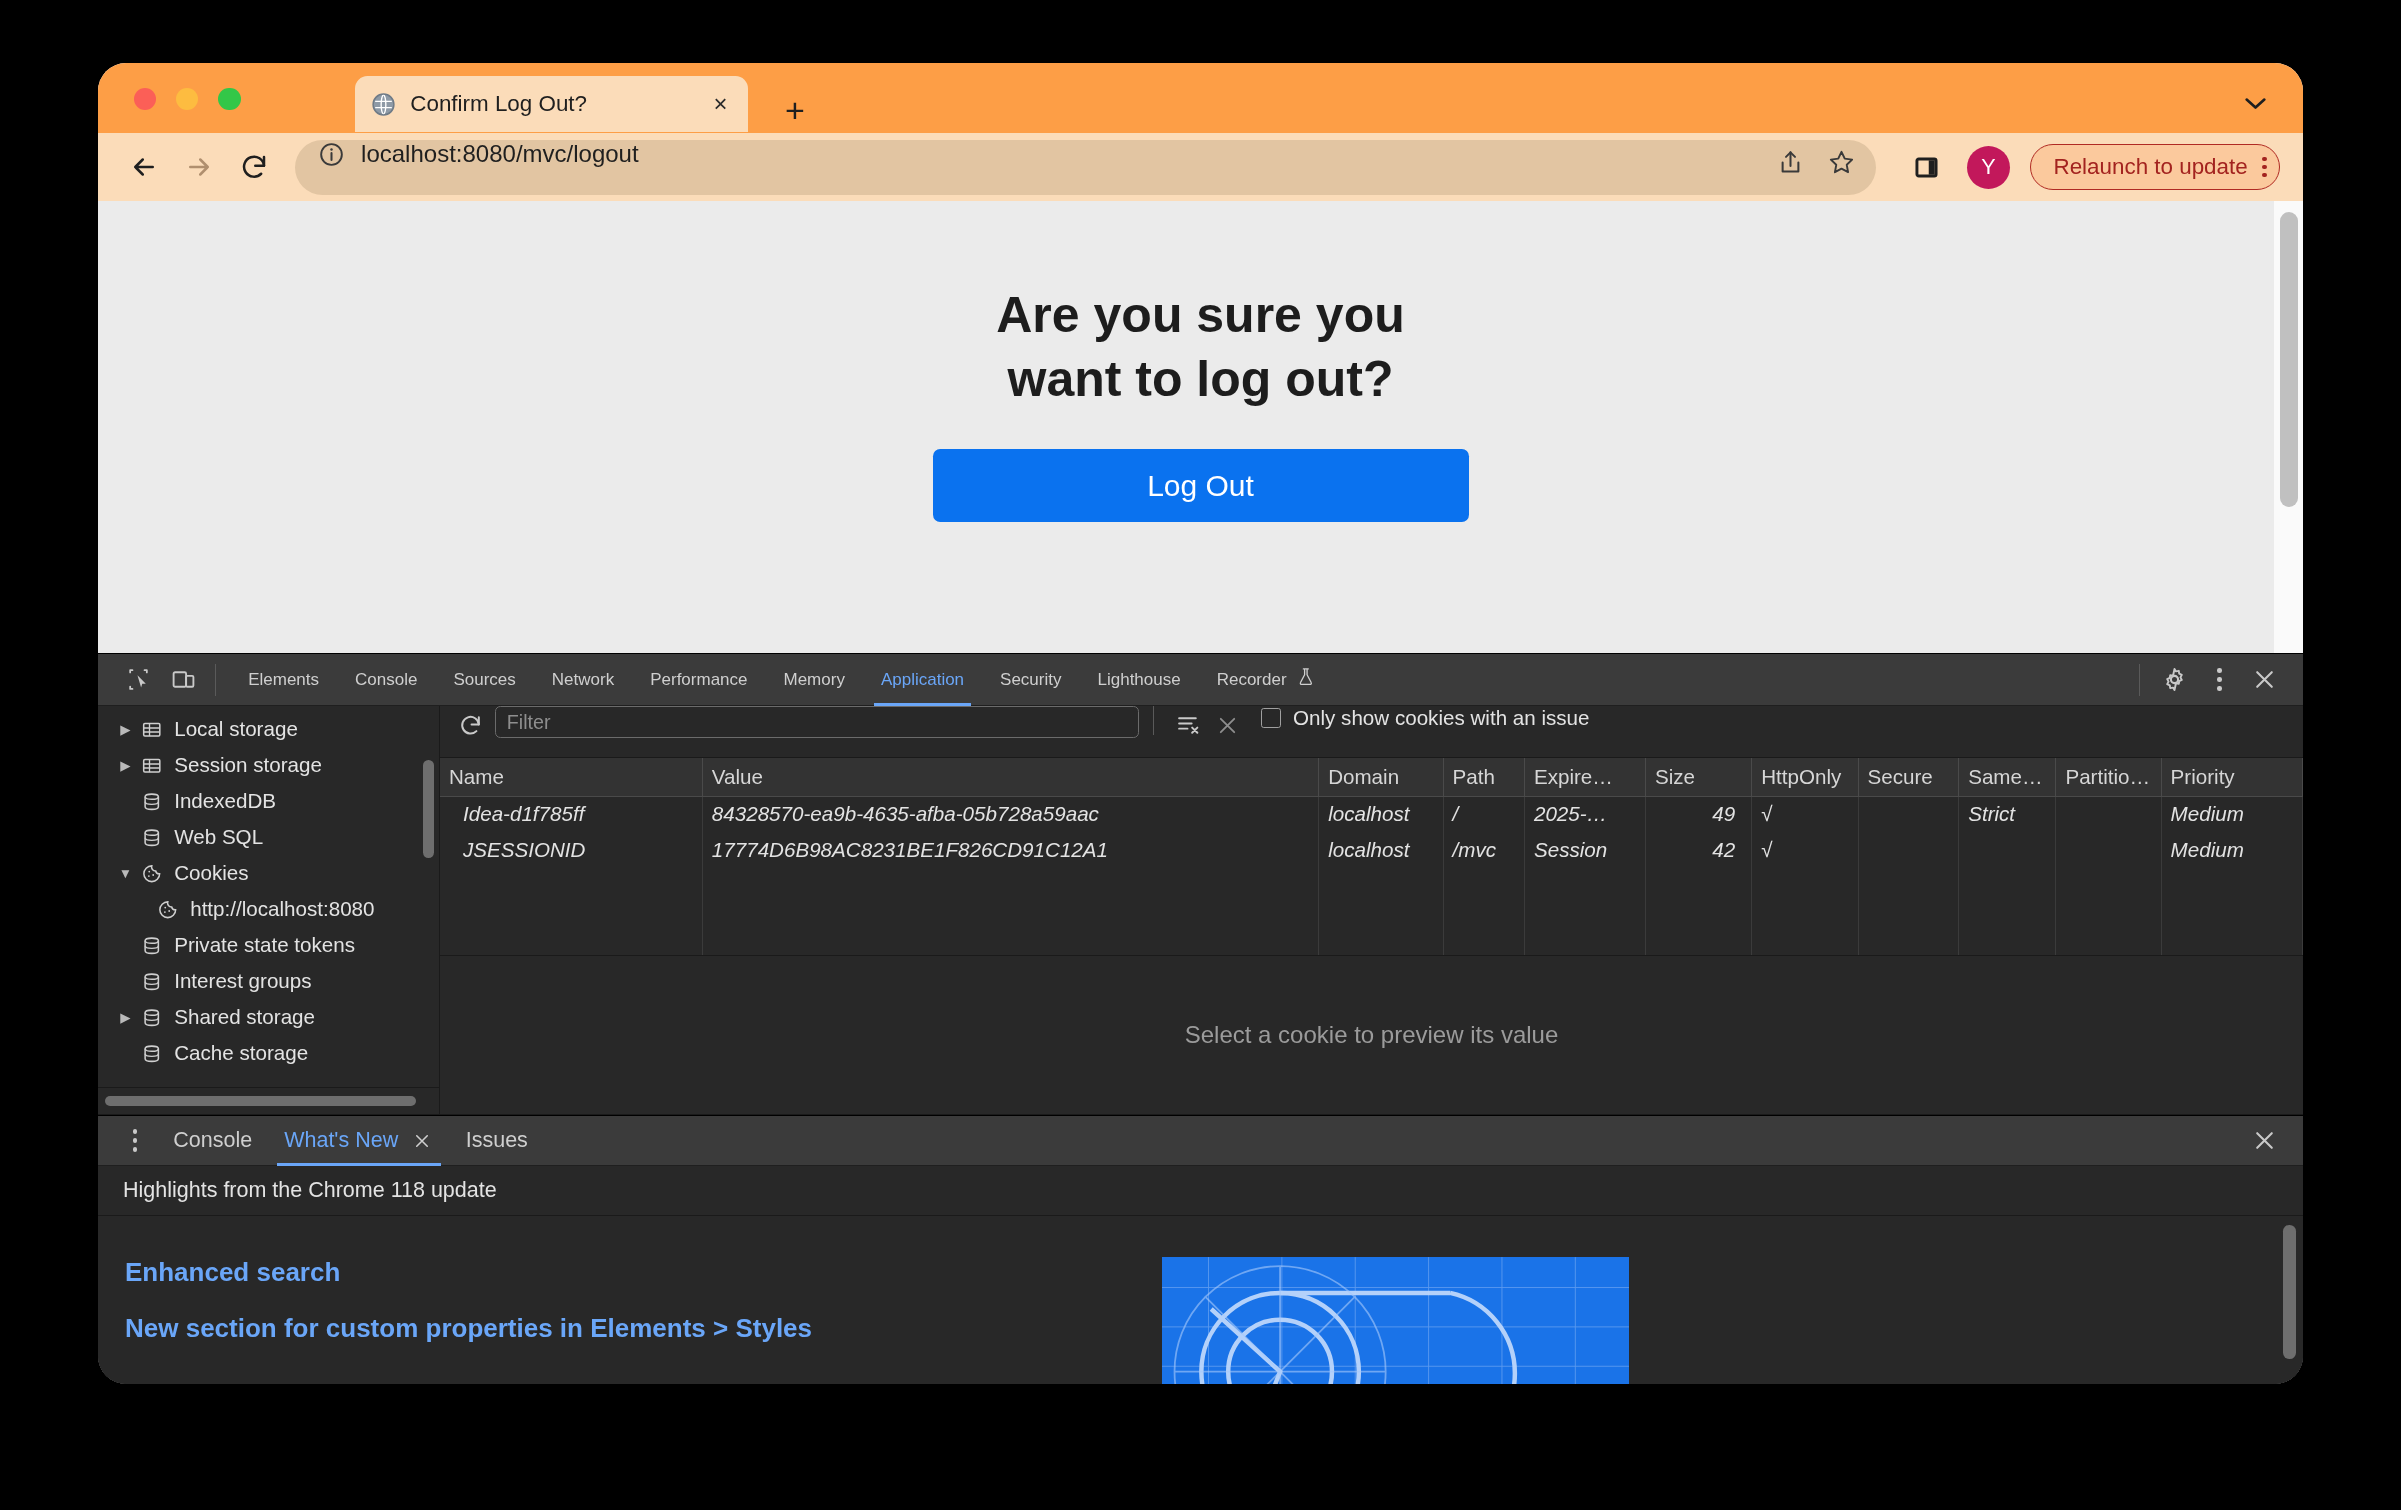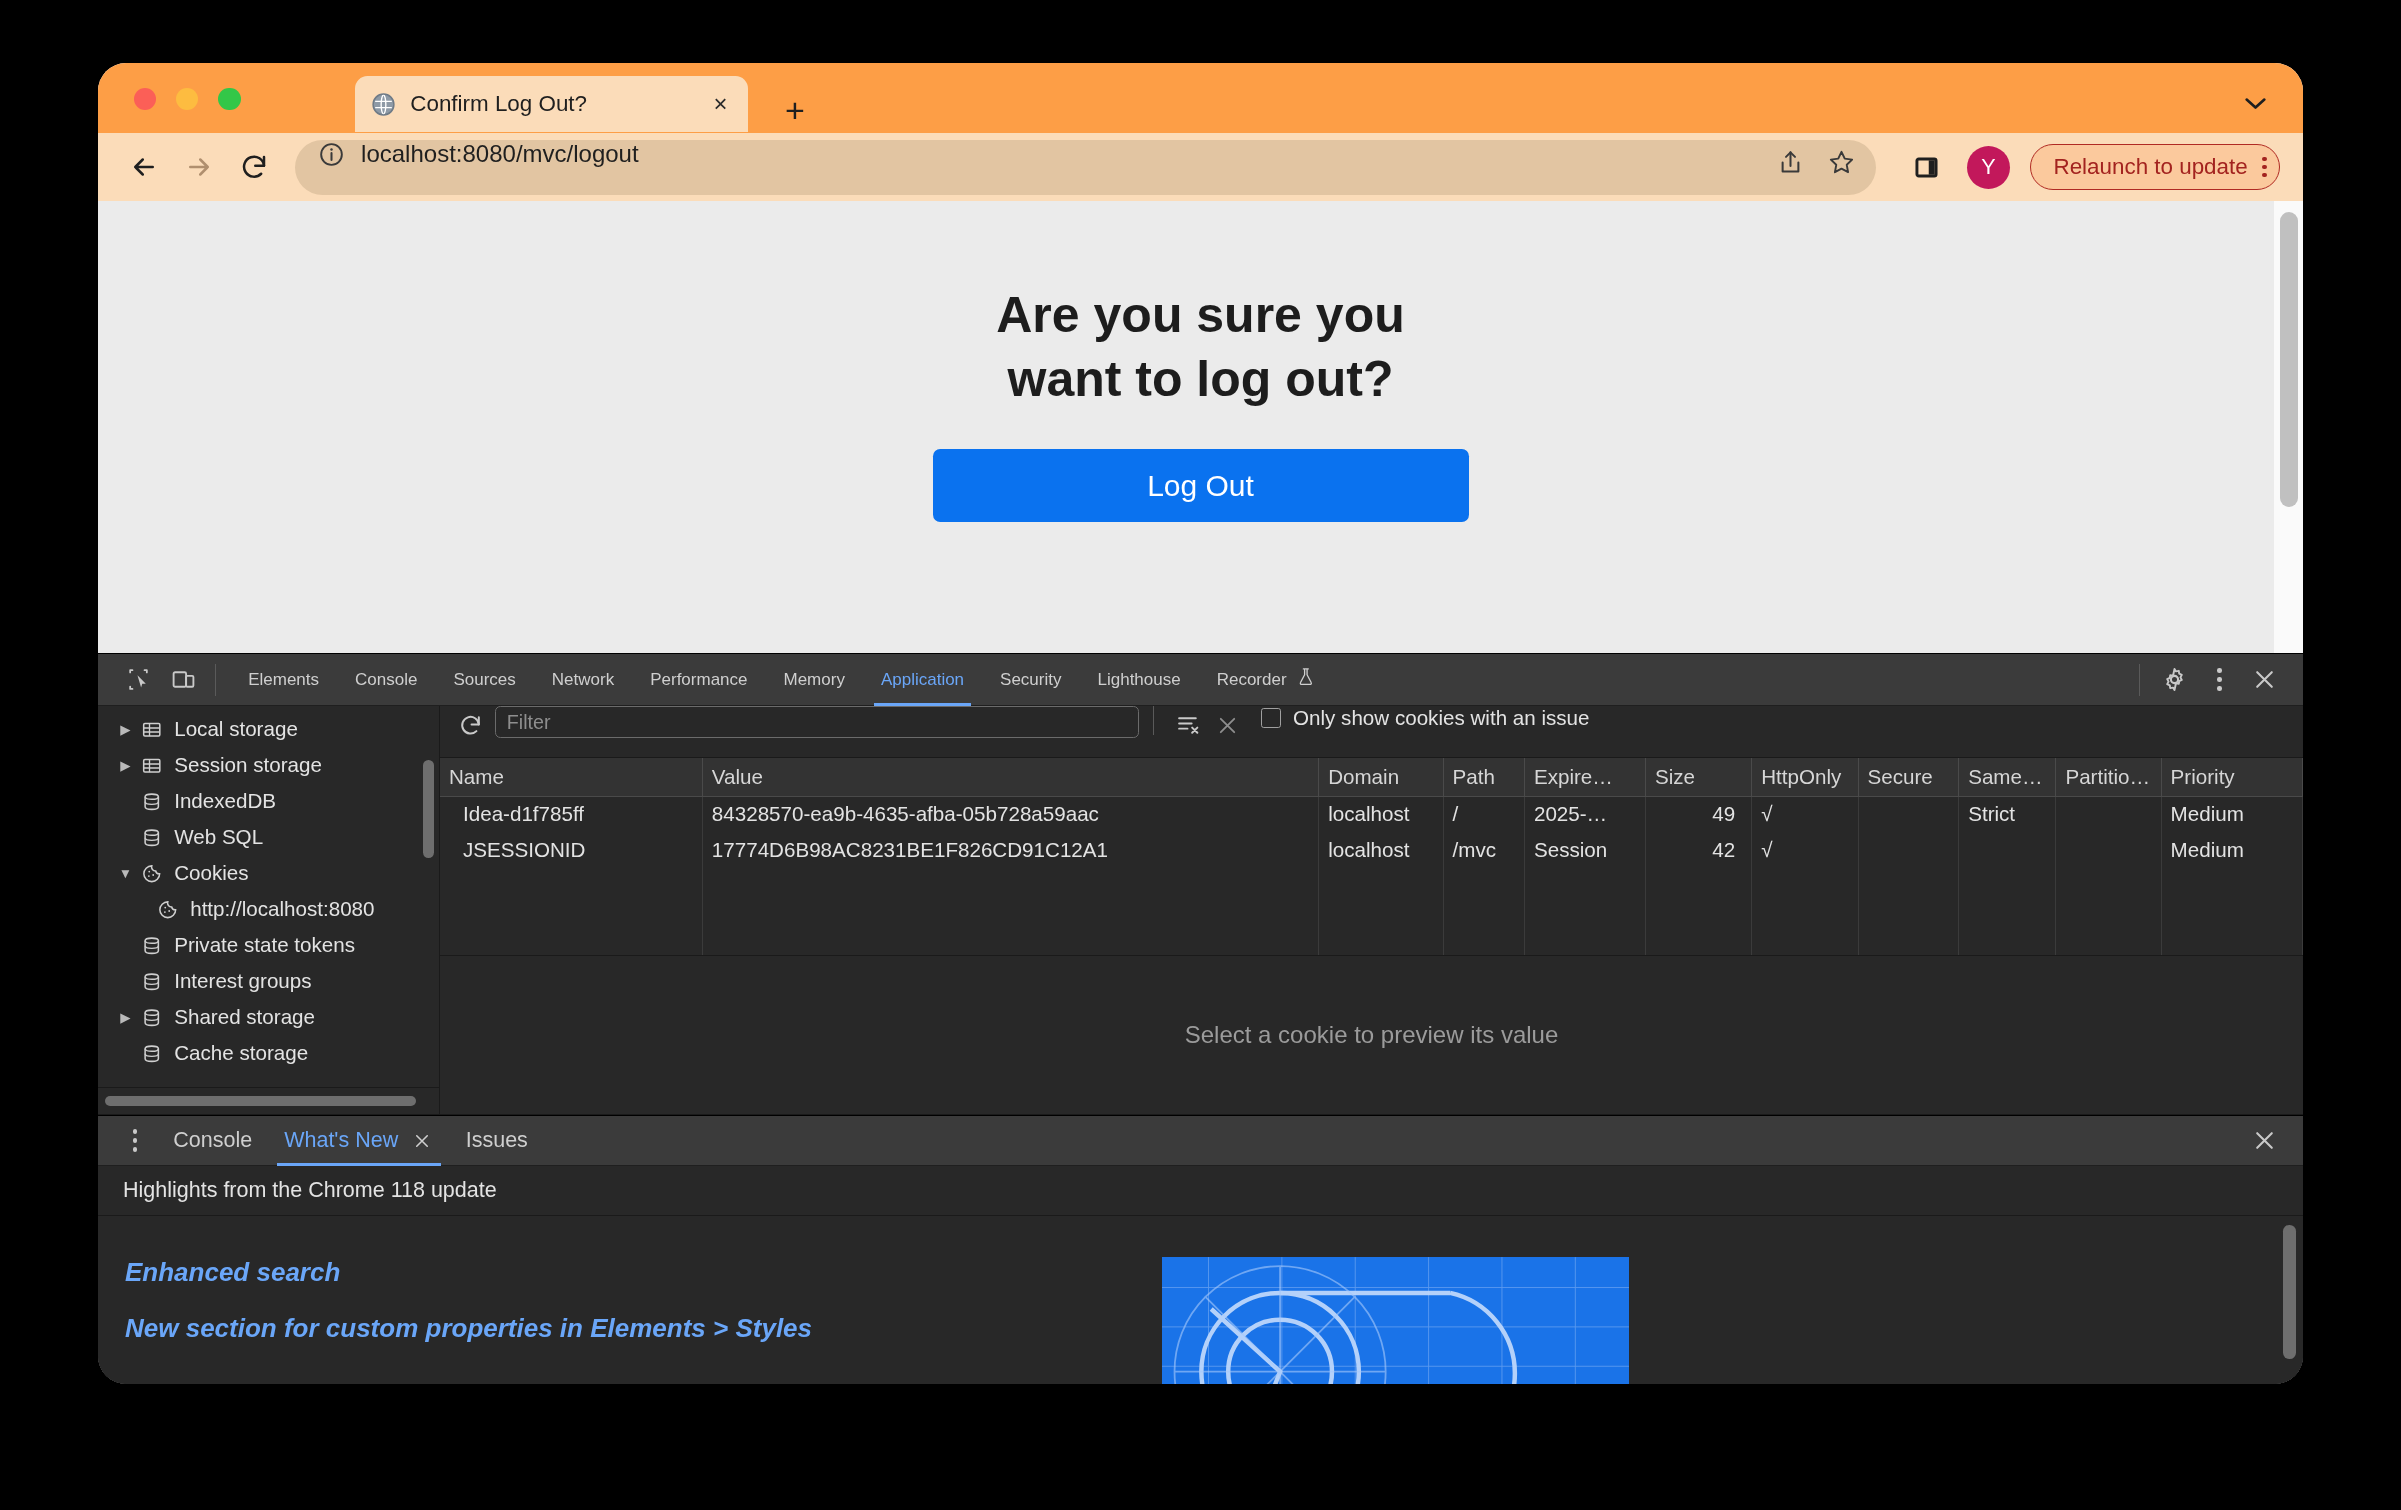--- a/index.html
+++ b/index.html
@@ -349,20 +349,21 @@
   }
   table.cookie-table th.num { text-align: left; }
   table.cookie-table td {
     color: #e3e3e3;
     height: 36px;
     padding: 0 9px;
     border-right: 0.9px solid #3b3b3b;
     white-space: nowrap;
     overflow: hidden;
     text-overflow: ellipsis;
+    font-style: italic;
   }
   table.cookie-table td.num { text-align: right; padding-right: 16px; }
   table.cookie-table tbody tr:first-child td { padding-left: 9px; }
   td.name-cell { padding-left: 23px !important; }
   #cookie-filler td { height: 127px; border-right: 0.9px solid #3b3b3b; }
 
   #cookie-preview {
     flex: 1 1 auto;
     display: flex; align-items: center; justify-content: center;
     color: #9b9b9b; font-size: 24px; font-weight: normal;
@@ -410,21 +411,20 @@
     font-size: 21.5px; color: #e3e3e3;
     background: #282828;
     border-bottom: 0.9px solid #1a1a1a;
   }
   #whatsnew-body {
     flex: 1 1 auto;
     position: relative;
     overflow: hidden;
     background: #282828;
     padding: 41px 54px 0 27px;
-    font-style: italic;
   }
   #whatsnew-columns { display: flex; gap: 36px; align-items: flex-start; }
   #whatsnew-text { flex: 1 1 auto; max-width: 1001px; }
   .wn-heading {
     font-size: 26px; color: #6aa6f8; font-weight: bold;
     margin-bottom: 25px;
   }
   .wn-body {
     font-size: 22.4px; color: #b8b8b8; line-height: 1.55;
     margin-bottom: 38px;

